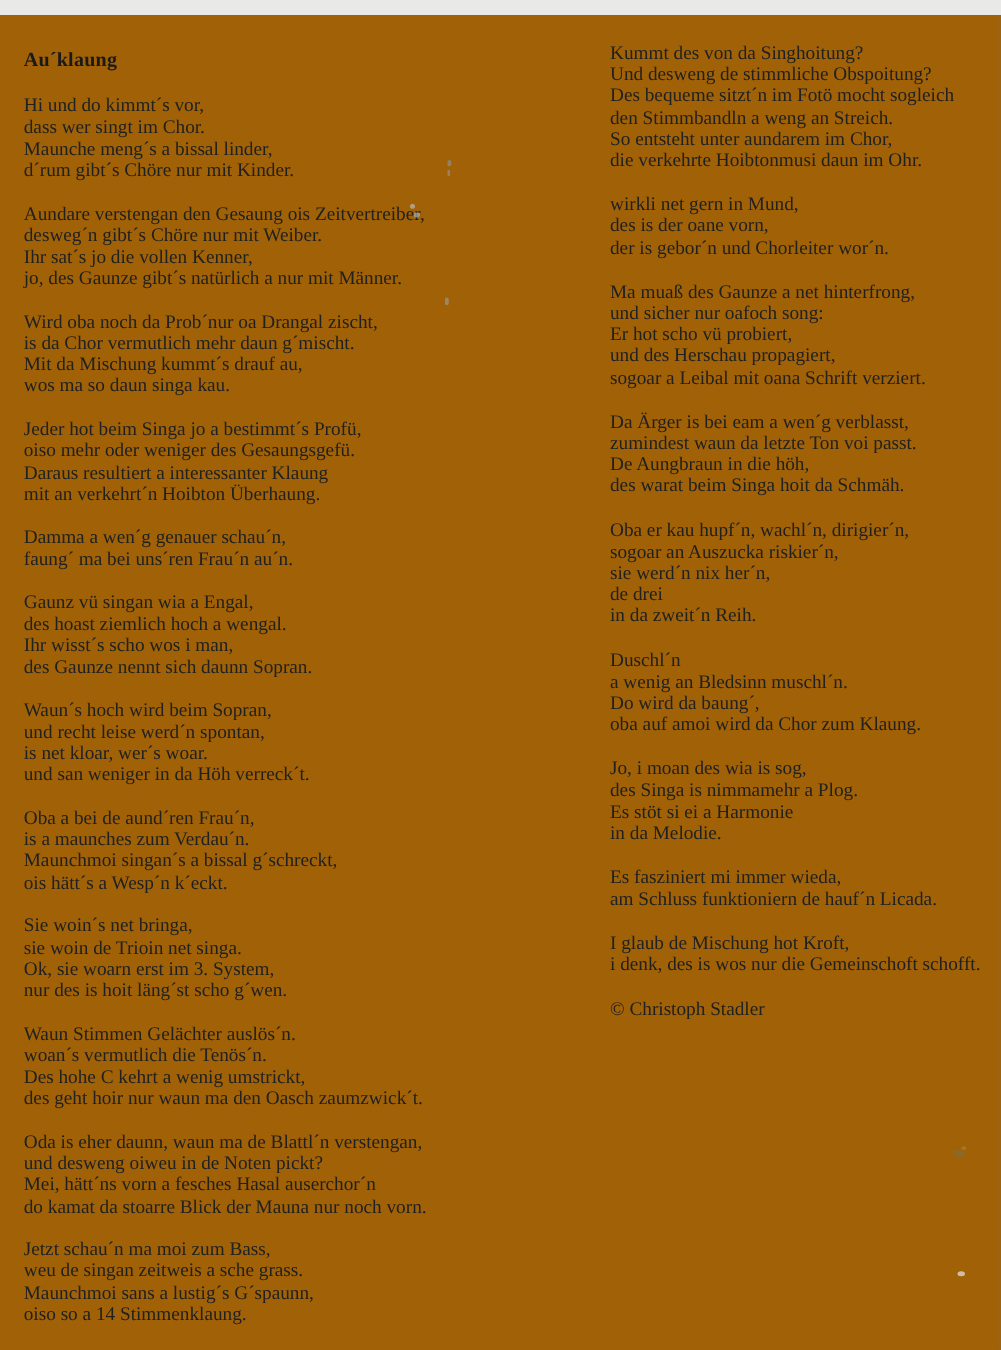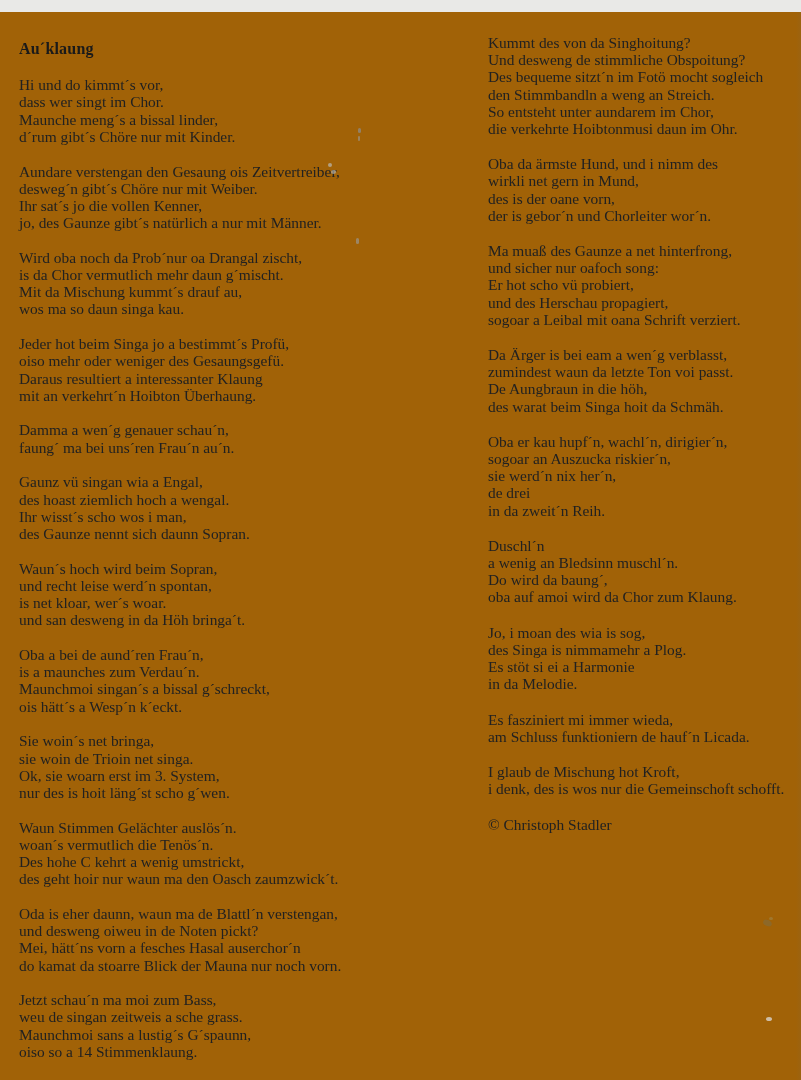--- a/index.html
+++ b/index.html
@@ -121,21 +121,21 @@
         <div class="stanza">
           <div class="line">Gaunz vü singan wia a Engal,</div>
           <div class="line">des hoast ziemlich hoch a wengal.</div>
           <div class="line">Ihr wisst´s scho wos i man,</div>
           <div class="line">des Gaunze nennt sich daunn Sopran.</div>
         </div>
         <div class="stanza">
           <div class="line">Waun´s hoch wird beim Sopran,</div>
           <div class="line">und recht leise werd´n spontan,</div>
           <div class="line">is net kloar, wer´s woar.</div>
-          <div class="line">und san desweng in da Höh bringa´t.</div>
+          <div class="line">und san weniger in da Höh verreck´t.</div>
         </div>
         <div class="stanza">
           <div class="line">Oba a bei de aund´ren Frau´n,</div>
           <div class="line">is a maunches zum Verdau´n.</div>
           <div class="line">Maunchmoi singan´s a bissal g´schreckt,</div>
           <div class="line">ois hätt´s a Wesp´n k´eckt.</div>
         </div>
         <div class="stanza">
           <div class="line">Sie woin´s net bringa,</div>
           <div class="line">sie woin de Trioin net singa.</div>
@@ -167,21 +167,20 @@
     <div>
         <div class="stanza">
           <div class="line">Kummt des von da Singhoitung?</div>
           <div class="line">Und desweng de stimmliche Obspoitung?</div>
           <div class="line">Des bequeme sitzt´n im Fotö mocht sogleich</div>
           <div class="line">den Stimmbandln a weng an Streich.</div>
           <div class="line">So entsteht unter aundarem im Chor,</div>
           <div class="line">die verkehrte Hoibtonmusi daun im Ohr.</div>
         </div>
         <div class="stanza">
-          <div class="line">Oba da ärmste Hund, und i nimm des</div>
           <div class="line">wirkli net gern in Mund,</div>
           <div class="line">des is der oane vorn,</div>
           <div class="line">der is gebor´n und Chorleiter wor´n.</div>
         </div>
         <div class="stanza">
           <div class="line">Ma muaß des Gaunze a net hinterfrong,</div>
           <div class="line">und sicher nur oafoch song:</div>
           <div class="line">Er hot scho vü probiert,</div>
           <div class="line">und des Herschau propagiert,</div>
           <div class="line">sogoar a Leibal mit oana Schrift verziert.</div>

